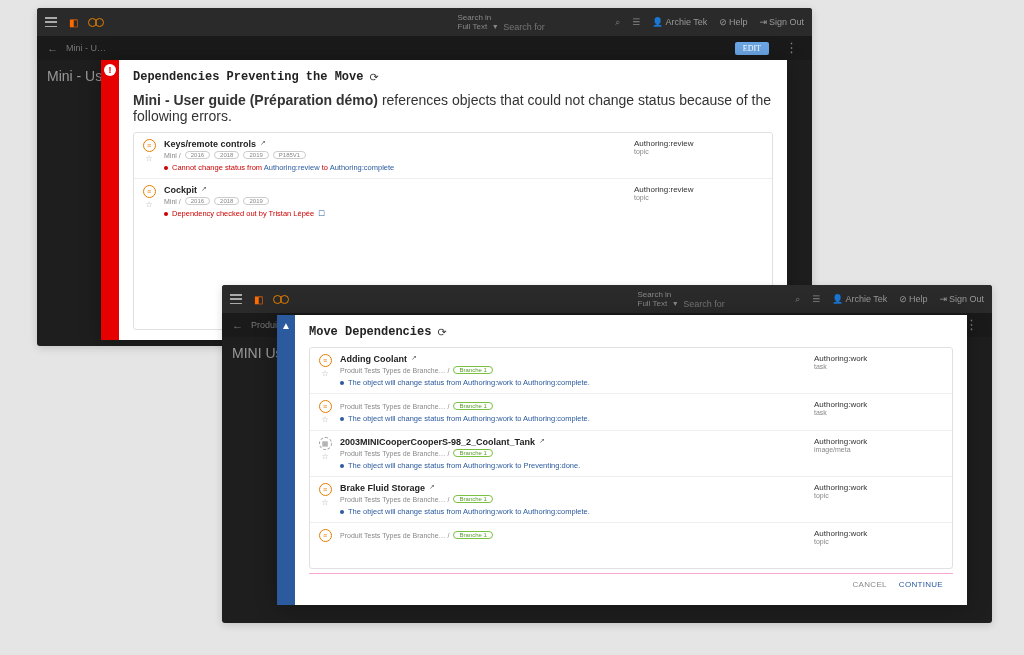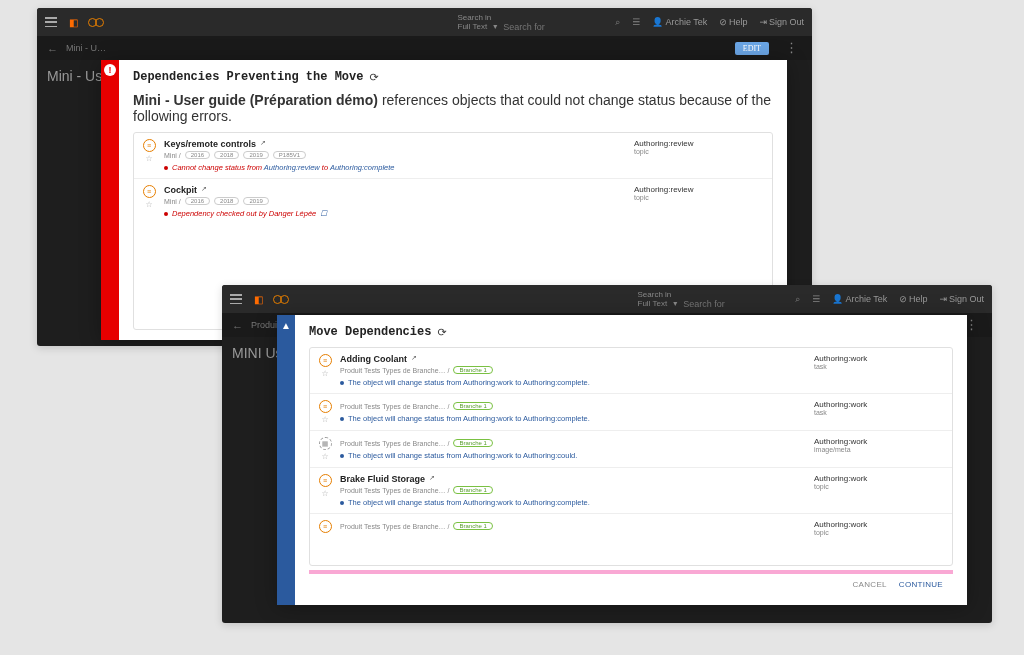--- a/index.html
+++ b/index.html
@@ -108,31 +108,31 @@
   }
   .type-icon.dotted { border-style: dashed; border-color: #999; color: #999; }
   .star-icon { color: #aaa; font-size: 8px; }
   .item-main { flex: 1; }
   .item-name-row { display: flex; align-items: flex-start; gap: 4px; }
   .item-name { font-weight: bold; font-size: 9px; color: #222; }
   .ext-icon { font-size: 7px; color: #666; }
   .item-meta { font-size: 7px; color: #888; margin-top: 2px; display: flex; align-items: center; gap: 4px; }
   .pill { border: 1px solid #ccc; border-radius: 7px; padding: 0 5px; font-size: 6px; color: #888; }
   .pill.green { border-color: #7ac142; color: #5a9e2f; }
-  .item-error { font-size: 7.5px; color: #c00; margin-top: 4px; display: flex; align-items: center; gap: 4px; font-style: italic; }
+  .item-error { font-size: 7.5px; color: #c00; margin-top: 4px; display: flex; align-items: center; gap: 4px; }
   .item-info { font-size: 7.5px; color: #2b5a9e; margin-top: 4px; display: flex; align-items: center; gap: 4px; }
   .bullet-red { width: 4px; height: 4px; background: #c00; border-radius: 50%; display: inline-block; }
   .bullet-blue { width: 4px; height: 4px; background: #2b5a9e; border-radius: 50%; display: inline-block; }
   .clink { color: #2b5a9e; }
   .item-right { text-align: left; width: 130px; }
   .status-name { font-size: 8px; color: #333; }
   .status-type { font-size: 7px; color: #888; }
 
   .modal-footer {
-    border-top: 4px solid #f9a8d4;
+    border-top: 1px solid #f9a8d4;
     padding: 6px 10px;
     display: flex;
     justify-content: flex-end;
     gap: 12px;
     font-size: 8px;
   }
   .btn-text { color: #2b5a9e; cursor: pointer; letter-spacing: 0.3px; }
   .btn-text.muted { color: #888; }
 
   .has-footer .items { margin-bottom: 4px; }
@@ -233,21 +233,21 @@
                 <span class="ext-icon">↗</span>
               </div>
               <div class="item-meta">
                 <span>Mini /</span>
                 <span class="pill">2016</span>
                 <span class="pill">2018</span>
                 <span class="pill">2019</span>
               </div>
               <div class="item-error">
                 <span class="bullet-red"></span>
-                <span>Dependency checked out by Danger Lépée</span> 
+                <span>Dependency checked out by Tristan Lépée</span> 
                 <span style="color:#2b5a9e">☐</span>
               </div>
             </div>
             <div class="item-right">
               <div class="status-name">Authoring:review</div>
               <div class="status-type">topic</div>
             </div>
           </div>
         </div>
     </div>
@@ -349,27 +349,31 @@
               <div class="status-name">Authoring:work</div>
               <div class="status-type">task</div>
             </div>
           </div>
           <div class="item">
             <div class="item-icons">
               <div class="type-icon dotted">▦</div>
               <span class="star-icon">☆</span>
             </div>
             <div class="item-main">
+              <div class="item-name-row">
+                <span class="item-name">2003MINICooperCooperS-98_2_Coolant_Tank</span>
+                <span class="ext-icon">↗</span>
+              </div>
               <div class="item-meta">
                 <span>Produit Tests Types de Branche… /</span>
                 <span class="pill green">Branche 1</span>
               </div>
               <div class="item-info">
                 <span class="bullet-blue"></span>
-                <span>The object will change status from <b class="clink" style="font-weight:normal">Authoring:work</b> to <b class="clink" style="font-weight:normal">Authoring:could</b>.</span>
+                <span>The object will change status from <b class="clink" style="font-weight:normal">Authoring:work</b> to <b class="clink" style="font-weight:normal">Preventing:done</b>.</span>
               </div>
             </div>
             <div class="item-right">
               <div class="status-name">Authoring:work</div>
               <div class="status-type">image/meta</div>
             </div>
           </div>
           <div class="item">
             <div class="item-icons">
               <div class="type-icon">≡</div>

